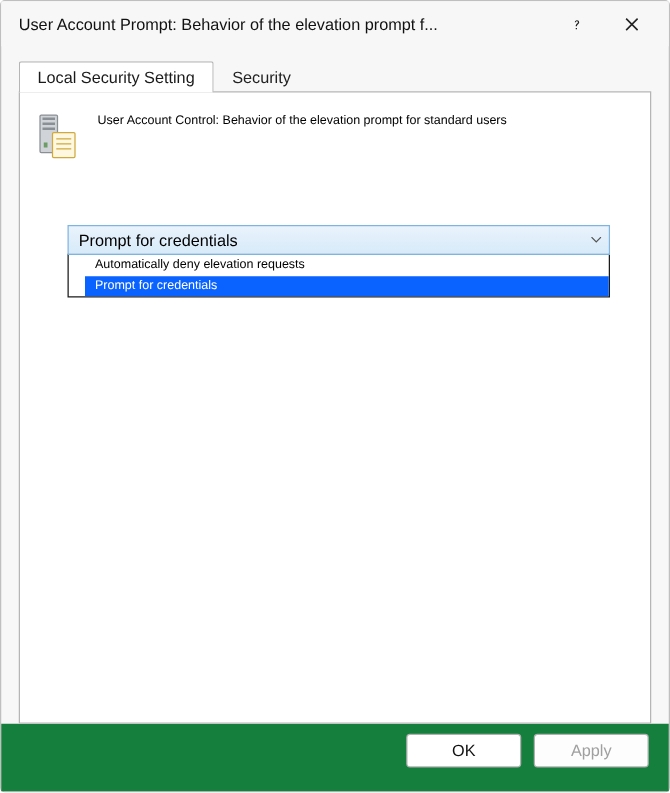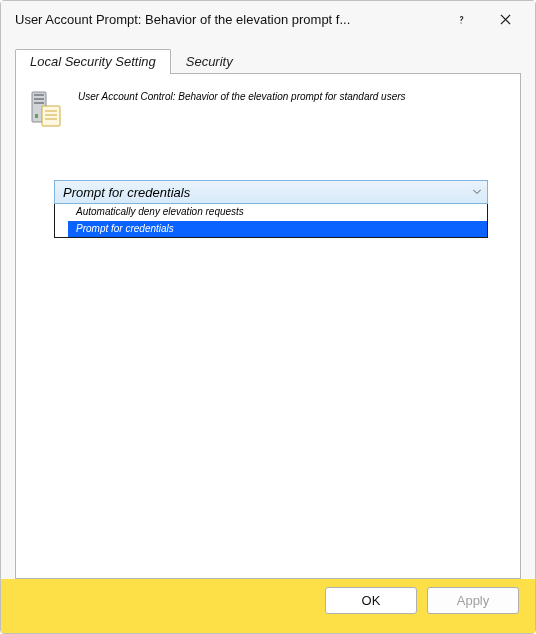--- a/index.html
+++ b/index.html
@@ -42,21 +42,20 @@
     color: #333;
   }
   .titlebar-btn svg { width: 11px; height: 11px; }
 
   
   .client {
     flex: 1 1 auto;
     padding: 10px 14px 0 14px;
     display: flex;
     flex-direction: column;
-    font-style: italic;
   }
 
   
   .tabstrip {
     display: flex;
     align-items: flex-end;
     height: 26px;
     position: relative;
   }
   .tab {
@@ -154,21 +153,21 @@
   }
 
   
   .buttonbar {
     height: 54px;
     display: flex;
     justify-content: flex-end;
     align-items: center;
     gap: 10px;
     padding: 0 16px 12px 0;
-    background: #fde047;
+    background: #15803d;
   }
   .btn {
     min-width: 92px;
     height: 27px;
     border: 1px solid #b0b0b0;
     background: #ffffff;
     border-radius: 3px;
     font-size: 13px;
     display: flex; align-items: center; justify-content: center;
     color: #111;

